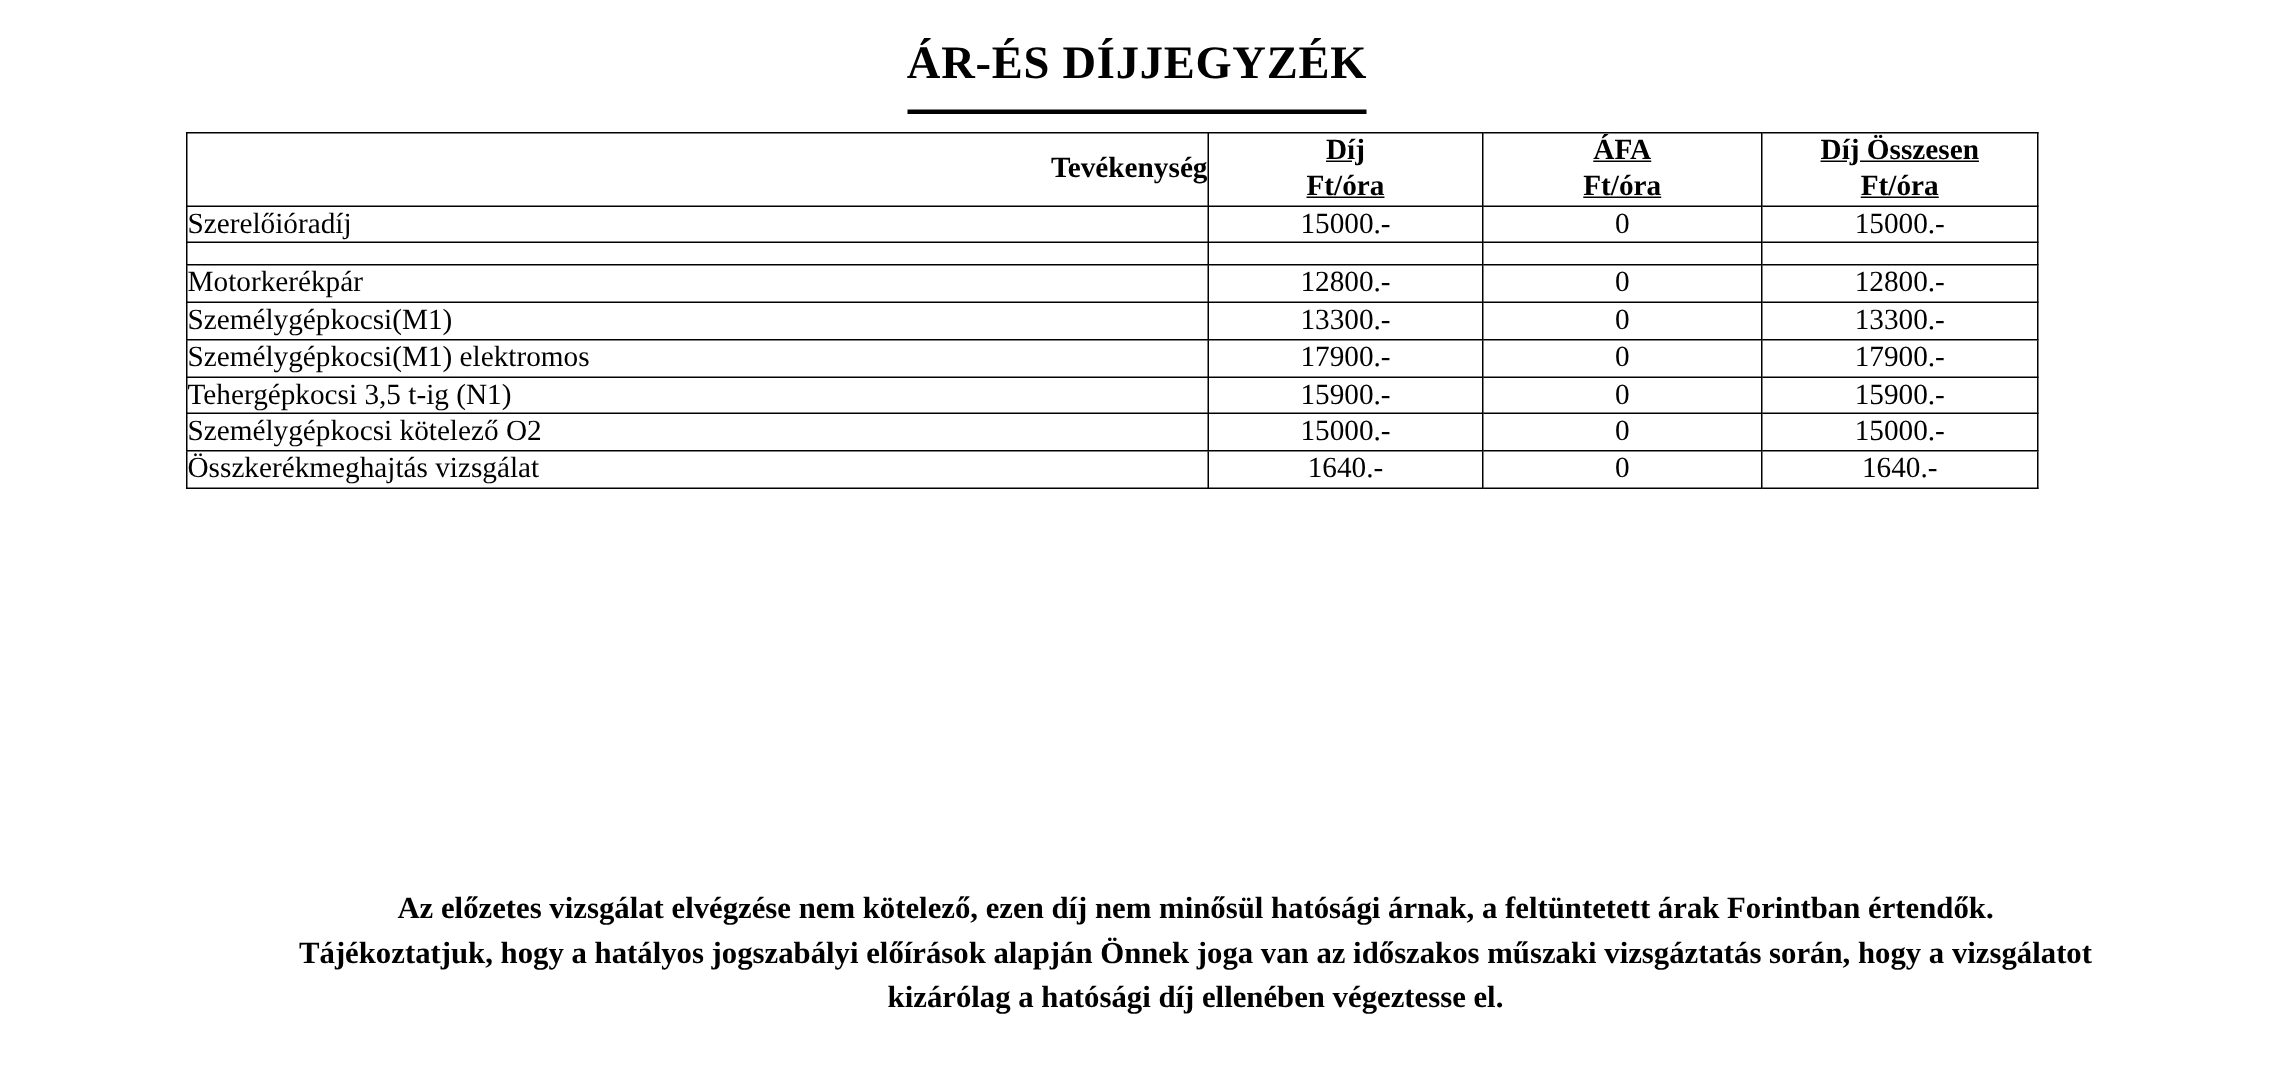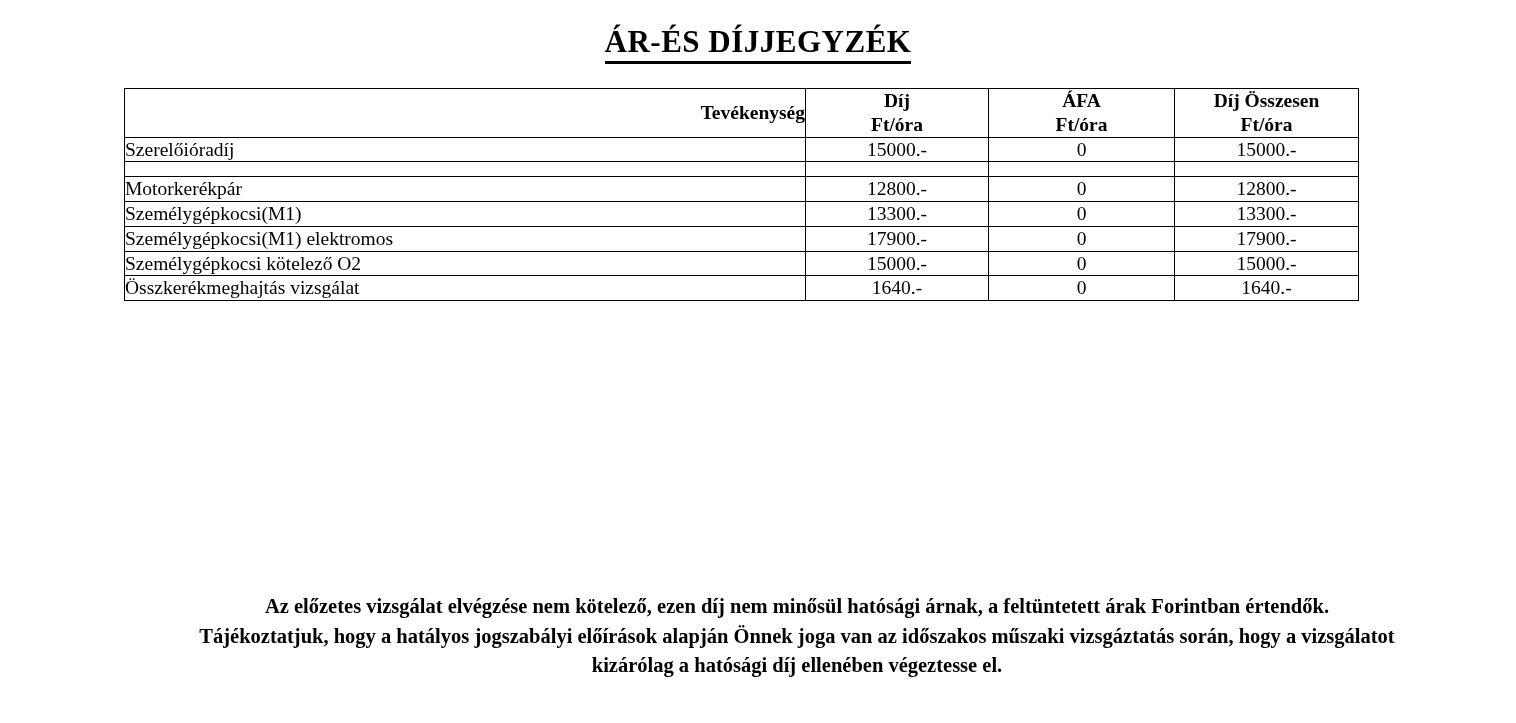--- a/index.html
+++ b/index.html
@@ -28,21 +28,21 @@
     left: 0;
     width: 1516px;
     text-align: center;
   }
   .doc-title {
     display: inline-block;
     font-size: 31px;
     font-weight: bold;
     letter-spacing: 0.5px;
     border-bottom: 3px solid #000;
-    padding-bottom: 1px;
+    padding-bottom: 13px;
     line-height: 1.15;
   }
 
   
   .table-wrap {
     position: absolute;
     top: 88px;
     left: 124px;
     width: 1234px;
   }
@@ -70,20 +70,21 @@
   }
   .cell-num {
     text-align: center;
     padding: 3px 0 4px 0;
     white-space: nowrap;
   }
   .hdr-two-line {
     font-weight: bold;
     text-align: center;
     padding: 6px 0 7px 0;
+    text-decoration: underline;
   }
   .hdr-two-line .ln {
     display: block;
   }
   .hdr-label-cell {
     font-weight: bold;
     padding: 6px 0 7px 9px;
     text-align: right;
     vertical-align: top;
   }
@@ -177,20 +178,26 @@
           <td class="cell-num">0</td>
           <td class="cell-num">13300.-</td>
         </tr>
         <tr class="data-row">
           <td class="cell-label">Személygépkocsi(M1) elektromos</td>
           <td class="cell-num">17900.-</td>
           <td class="cell-num">0</td>
           <td class="cell-num">17900.-</td>
         </tr>
         <tr class="data-row">
+          <td class="cell-label">Tehergépkocsi 3,5 t-ig (N1)</td>
+          <td class="cell-num">15900.-</td>
+          <td class="cell-num">0</td>
+          <td class="cell-num">15900.-</td>
+        </tr>
+        <tr class="data-row">
           <td class="cell-label">Személygépkocsi kötelező O2</td>
           <td class="cell-num">15000.-</td>
           <td class="cell-num">0</td>
           <td class="cell-num">15000.-</td>
         </tr>
         <tr class="data-row">
           <td class="cell-label">Összkerékmeghajtás vizsgálat</td>
           <td class="cell-num">1640.-</td>
           <td class="cell-num">0</td>
           <td class="cell-num">1640.-</td>

